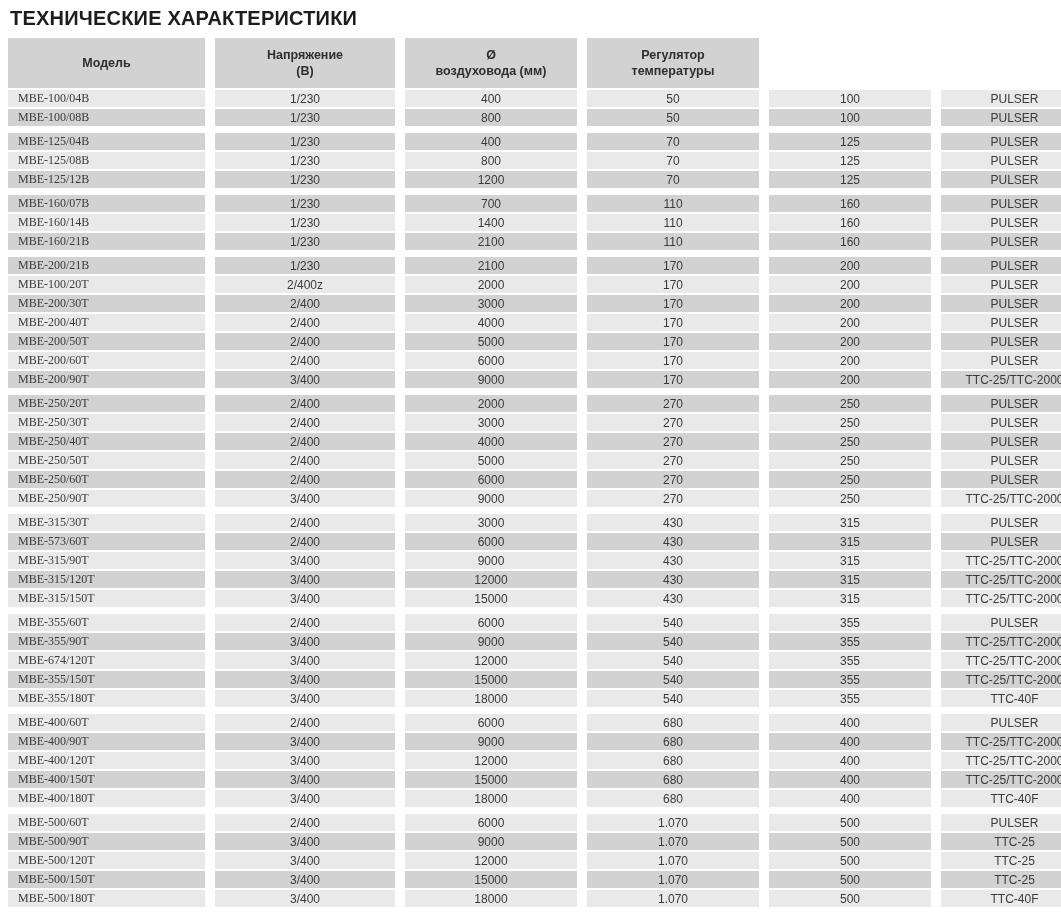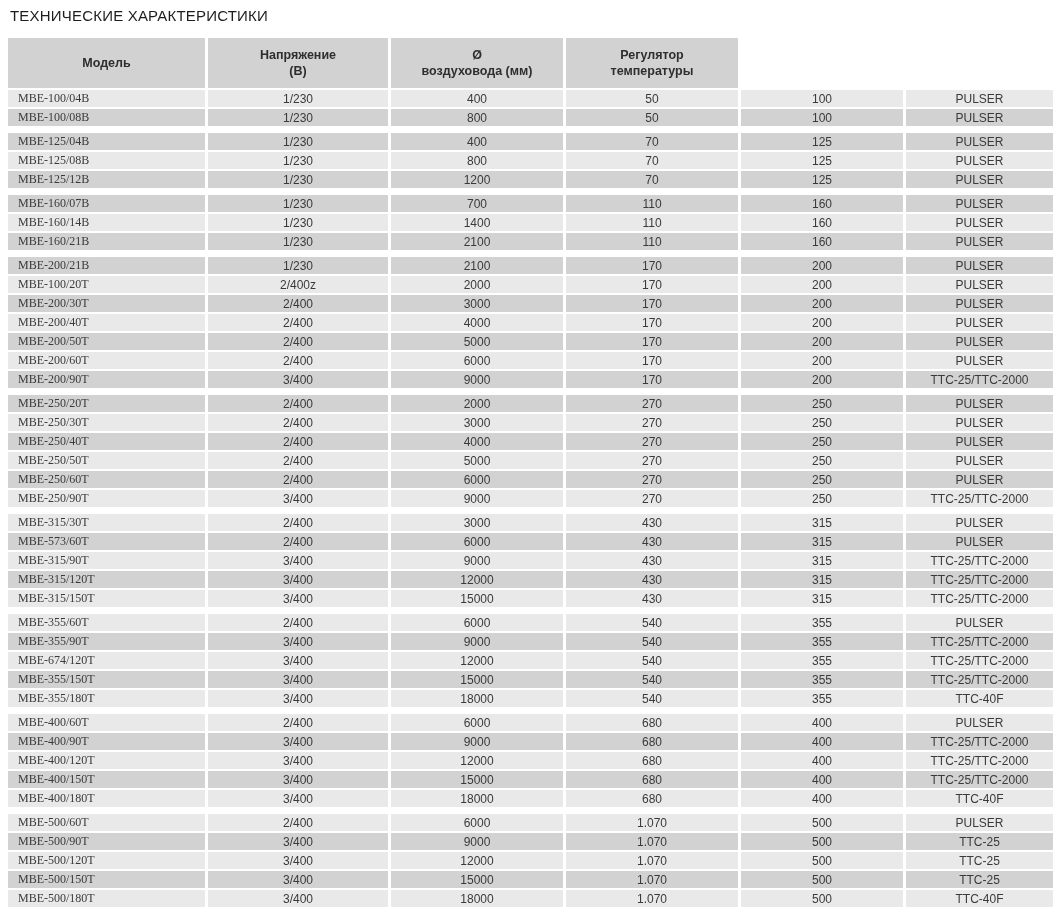--- a/index.html
+++ b/index.html
@@ -11,36 +11,36 @@
   .page {
     width: 1061px;
     height: 923px;
     background: #ffffff;
     position: relative;
   }
   .title {
     position: absolute;
     left: 10px;
     top: 7px;
-    font-size: 15px;
-    font-weight: 400;
+    font-size: 20px;
+    font-weight: 700;
     letter-spacing: 0.2px;
     color: #1d1d1d;
     text-transform: uppercase;
   }
   .table {
     position: absolute;
     left: 8px;
     top: 38px;
     width: 1045px;
   }
   .hrow, .row {
     display: grid;
     grid-template-columns: 197px 180px 172px 172px 162px 147px;
-    column-gap: 3px;
+    column-gap: 10px;
     margin-bottom: 2px;
   }
   .hcell {
     background: #d2d2d2;
     height: 50px;
     display: flex;
     flex-direction: column;
     align-items: center;
     justify-content: center;
     font-size: 12.5px;

